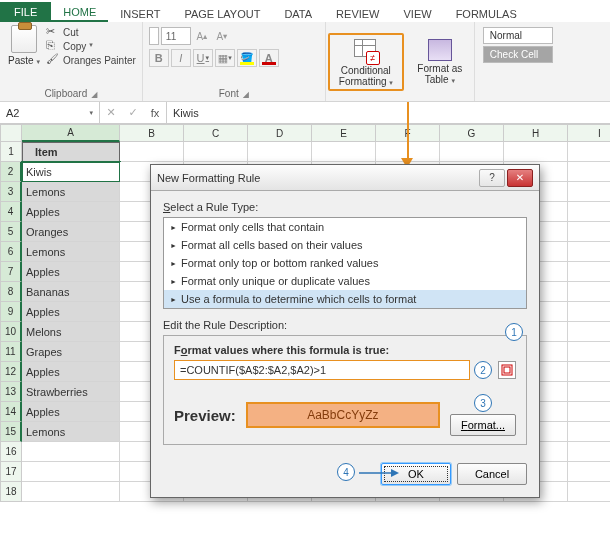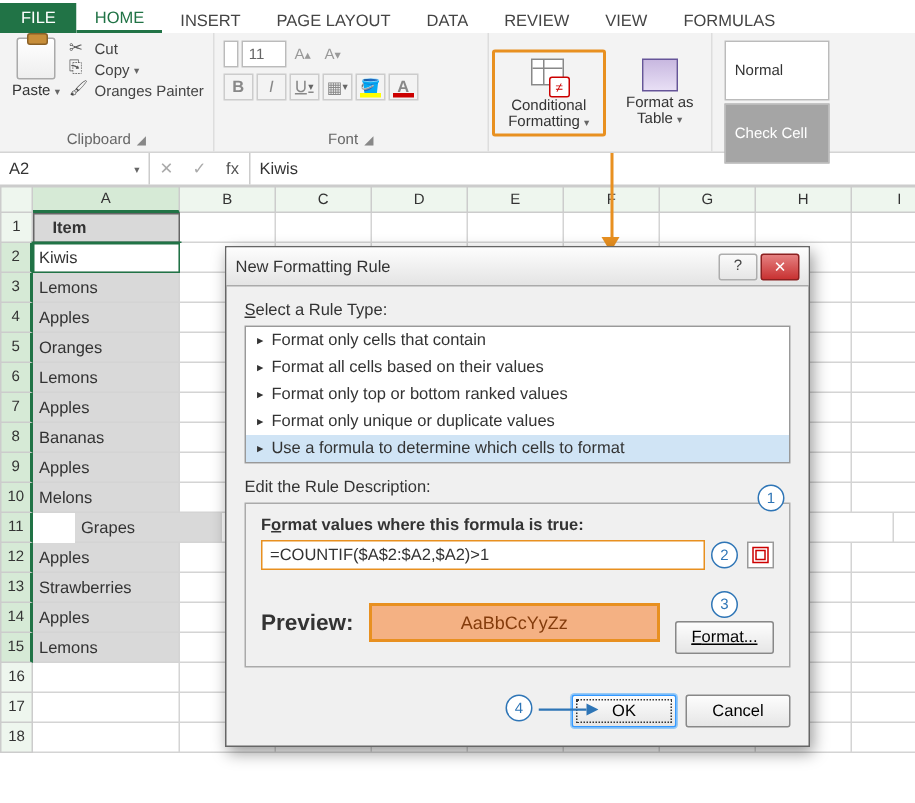--- a/index.html
+++ b/index.html
@@ -17,21 +17,21 @@
   .group-label { text-align: center; font-size: 10px; color: #666; padding: 2px 0; }
   .group-label .arrow { font-size: 8px; margin-left: 4px; color: #888;}
   .group-body { display: flex; align-items: flex-start; flex: 1; gap: 4px; }
   
   .paste-btn { display: flex; flex-direction: column; align-items: center; width: 36px; cursor: pointer; }
   .paste-ico { width: 26px; height: 28px; background: linear-gradient(#fff,#eee); border: 1px solid #aaa; border-radius: 2px; position: relative; }
   .paste-ico::before { content:""; position:absolute; top:-4px; left:6px; width:12px; height:6px; background:#c78e3a; border:1px solid #8a6026; border-radius:2px;}
   .paste-lbl { font-size: 10px; margin-top: 2px; }
   .dd-arrow { font-size: 7px; color: #666;}
   .clip-side { display:flex; flex-direction:column; gap:2px; font-size:10px; color:#444; padding-top: 2px;}
-  .clip-side div { display:flex; align-items:center; gap:3px; cursor:pointer;}
+  .clip-side div { display:flex; align-items:flex-start; gap:3px; cursor:pointer;}
   .sci { width:14px; height:12px; display:inline-block; position:relative; }
   .sci::before { content:"✂"; font-size:11px; color:#555; position:absolute; top:-2px;}
   .cpi { width:14px; height:12px; display:inline-block; position:relative;}
   .cpi::before { content:"⎘"; font-size:11px; color:#555; position:absolute; top:-2px;}
   .fpi { width:14px; height:12px; display:inline-block; position:relative;}
   .fpi::before { content:"🖌"; font-size:10px; position:absolute; top:-2px; filter:grayscale(1);}
   
   .font-body { display:flex; flex-direction:column; gap:4px; width:170px; padding-top:2px;}
   .font-row1 { display:flex; gap:2px; align-items:center;}
   .font-name { flex:1; border:1px solid #bbb; background:#fff; height:18px; padding:0 4px; font-size:10px; color:#999; display:flex; align-items:center;}
@@ -43,21 +43,21 @@
   .cond-group { border: 2px solid #e89020; border-radius:2px; padding:2px 4px;}
   .cond-btn, .fat-btn { display:flex; flex-direction:column; align-items:center; width:64px; text-align:center; font-size:10px; cursor:pointer; gap:2px;}
   .cond-ico { width:28px; height:26px; position:relative; }
   .cond-ico .grid { position:absolute; top:2px; left:2px; width:22px; height:18px; background:#fff; border:1px solid #888;}
   .cond-ico .grid::before { content:""; position:absolute; top:5px; left:0; right:0; height:1px; background:#888;}
   .cond-ico .grid::after { content:""; position:absolute; top:0; bottom:0; left:7px; width:1px; background:#888;}
   .cond-ico .neq { position:absolute; bottom:-2px; right:0; width:14px; height:14px; background:#fff; border:1px solid #c00; color:#c00; font-size:9px; display:flex; align-items:center; justify-content:center; border-radius:2px;}
   .table-ico { width:24px; height:22px; border:1px solid #659; background:linear-gradient(#c8b8e0,#e8dff5);}
   
   .styles-col { display:flex; flex-direction:column; gap:2px; padding:2px;}
-  .style-chip { width:70px; height:40px; border:1px solid #bbb; display:flex; align-items:center; padding:0 6px; font-size:10px;}
+  .style-chip { width:70px; height:17px; border:1px solid #bbb; display:flex; align-items:center; padding:0 6px; font-size:10px;}
   .chip-normal { background:#fff; }
   .chip-check { background:#a5a5a5; color:#fff; }
   
   
   .fx-row { display:flex; height:22px; border-bottom:1px solid #ccc; align-items:stretch;}
   .name-box { width:100px; border-right:1px solid #ccc; padding:2px 6px; display:flex; align-items:center; justify-content:space-between; font-size:11px;}
   .fx-icons { display:flex; align-items:center; border-right:1px solid #ccc;}
   .fx-icons span { width:22px; text-align:center; color:#aaa; font-size:11px; cursor:pointer;}
   .fx-input { flex:1; padding:2px 6px; display:flex; align-items:center; font-size:11px;}
   
@@ -360,21 +360,21 @@
           <div class="cell colOther" style="width: 64px;"></div>
           <div class="cell colOther" style="width: 64px;"></div>
           <div class="cell colOther" style="width: 64px;"></div>
           <div class="cell colOther" style="width: 64px;"></div>
           <div class="cell colOther" style="width: 64px;"></div>
           <div class="cell colOther" style="width: 64px;"></div>
           <div class="cell colOther" style="width: 64px;"></div>
           <div class="cell colOther" style="width: 64px;"></div>
         </div>
         <div class="row">
-          <div class="cell colA sel" style="width: 98px; margin-left: 28px;">Grapes</div>
+          <div class="cell colA sel" style="width: 98px;">Grapes</div>
           <div class="cell colOther" style="width: 64px;"></div>
           <div class="cell colOther" style="width: 64px;"></div>
           <div class="cell colOther" style="width: 64px;"></div>
           <div class="cell colOther" style="width: 64px;"></div>
           <div class="cell colOther" style="width: 64px;"></div>
           <div class="cell colOther" style="width: 64px;"></div>
           <div class="cell colOther" style="width: 64px;"></div>
           <div class="cell colOther" style="width: 64px;"></div>
         </div>
         <div class="row">

